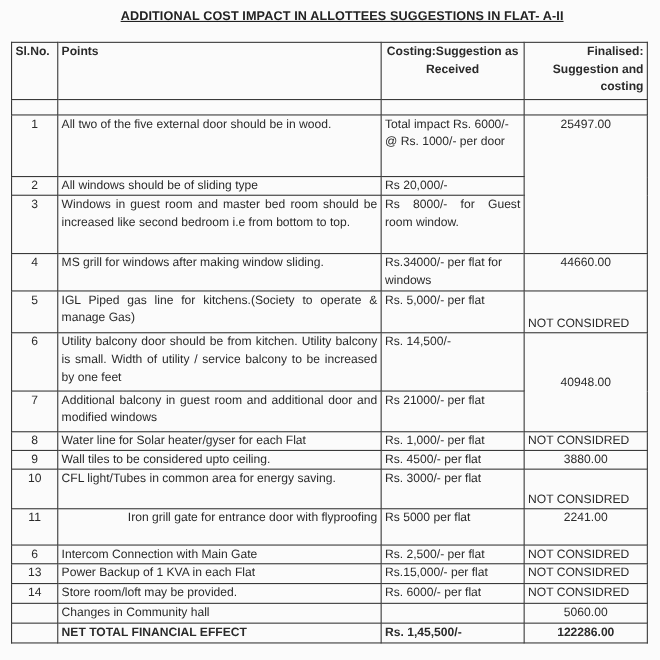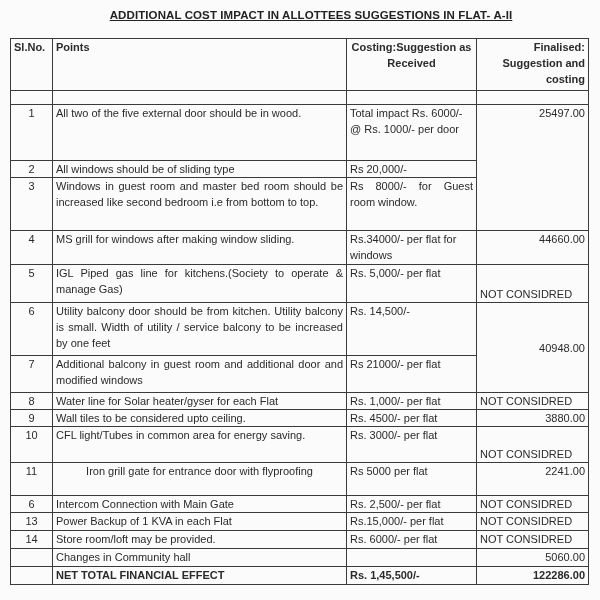--- a/index.html
+++ b/index.html
@@ -26,21 +26,21 @@
   col.c3 { width: 130px; }
   col.c4 { width: 112px; }
   th { font-weight: bold; font-size: 11px; color: #2b2b2b; }
   th.hdr-sl, th.hdr-points { vertical-align: middle; text-align: left; }
   th.hdr-cost { text-align: center; vertical-align: middle; }
   th.hdr-final { text-align: right; vertical-align: top; padding-top: 1px; }
   td.sl { text-align: center; }
   td.pts { text-align: justify; }
   td.cost { text-align: left; }
   td.cost.just { text-align: justify; }
-  td.fin { text-align: right; }
+  td.fin { text-align: center; }
   td.fin.bottom { vertical-align: bottom; text-align: left; }
   td.fin.mid { vertical-align: middle; }
   tr.total td { font-weight: bold; }
   .indent { padding-left: 6px; }
 </style>
 </head>
 <body>
 
 <div class="title">ADDITIONAL COST IMPACT IN ALLOTTEES SUGGESTIONS IN FLAT- A-II</div>
 
@@ -117,21 +117,21 @@
     <td class="fin">3880.00</td>
   </tr>
   <tr style="height:36px">
     <td class="sl">10</td>
     <td class="pts">CFL light/Tubes in common area for energy saving.</td>
     <td class="cost">Rs. 3000/- per flat</td>
     <td class="fin bottom">NOT CONSIDRED</td>
   </tr>
   <tr style="height:33px">
     <td class="sl">11</td>
-    <td class="pts" style="text-align:center">Iron grill gate for entrance door  with flyproofing</td>
+    <td class="pts" style="text-align:right">Iron grill gate for entrance door  with flyproofing</td>
     <td class="cost">Rs 5000 per flat</td>
     <td class="fin">2241.00</td>
   </tr>
   <tr style="height:17px">
     <td class="sl">6</td>
     <td class="pts">Intercom Connection with Main Gate</td>
     <td class="cost">Rs. 2,500/- per flat</td>
     <td class="fin" style="text-align:left">NOT CONSIDRED</td>
   </tr>
   <tr style="height:18px">

